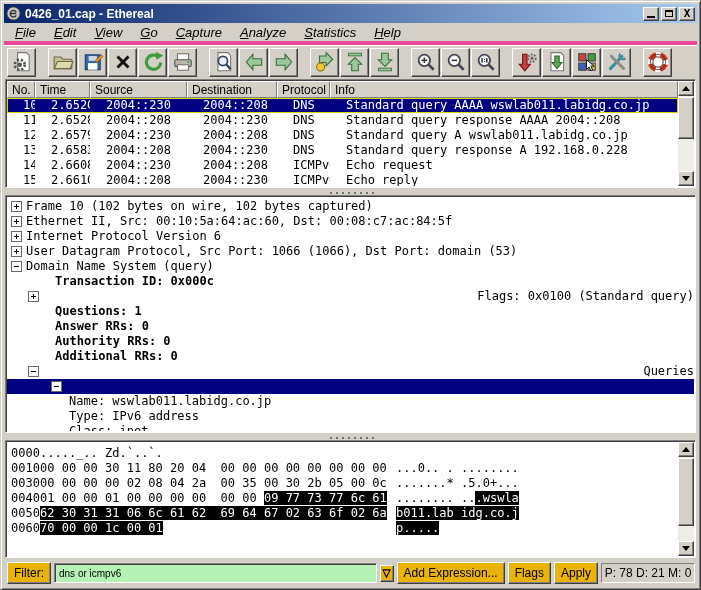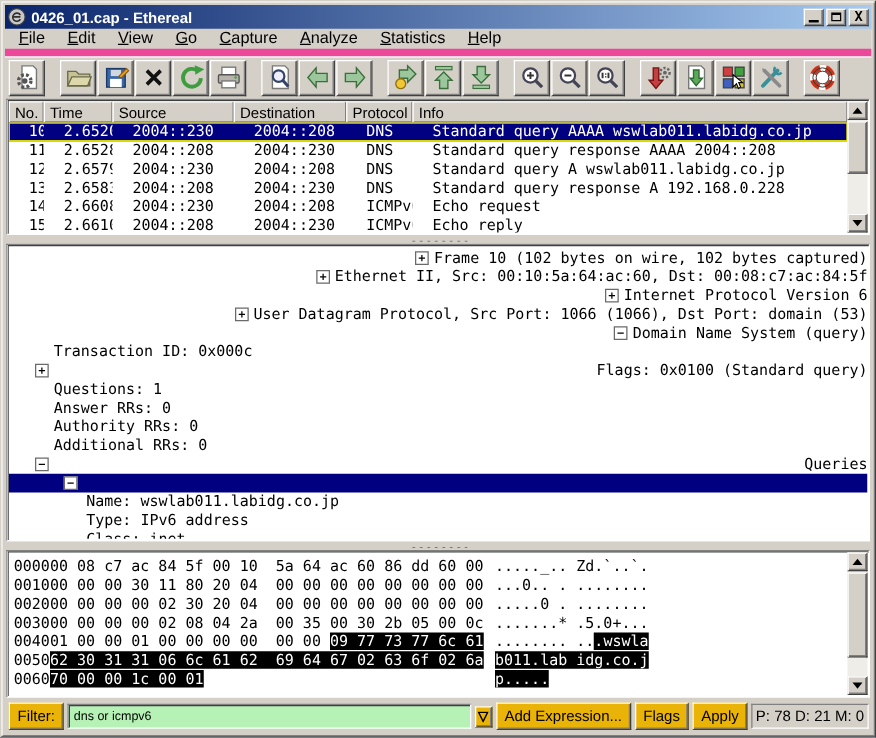--- a/index.html
+++ b/index.html
@@ -16,22 +16,22 @@
     display:flex;align-items:center;padding:0 2px;color:#fff;}
   .titlebar .app-icon{width:15px;height:15px;margin-right:4px;flex:0 0 15px;}
   .title-text{font-size:12px;font-weight:bold;flex:1;white-space:nowrap;overflow:hidden;}
   .tb-btn{width:16px;height:14px;background:#d4d0c8;margin-left:2px;flex:0 0 16px;
     border:1px solid;border-color:#fff #404040 #404040 #fff;box-shadow:inset -1px -1px 0 #808080;
     display:flex;align-items:center;justify-content:center;color:#000;}
   .glyph-min{width:8px;height:2px;background:#000;margin-top:7px;}
   .glyph-max{width:8px;height:7px;border:1px solid #000;border-top-width:2px;}
   .glyph-close{font-size:11px;font-weight:bold;line-height:10px;font-family:"DejaVu Sans Mono",monospace;}
   
-  .menubar{height:22px;flex:0 0 22px;display:flex;align-items:flex-end;padding-left:2px;
-    border-bottom:6px solid #ec4899;box-shadow:0 1px 0 #ffffff;}
+  .menubar{height:22px;flex:0 0 22px;display:flex;align-items:flex-start;padding-left:2px;
+    border-bottom:4px solid #ec4899;box-shadow:0 1px 0 #ffffff;font-style:italic;}
   .menu-item{font-size:13px;color:#000;padding:2px 9px;cursor:default;}
   .menu-item u{text-decoration:underline;}
   
   .toolbar{height:34px;flex:0 0 34px;display:flex;align-items:center;padding-left:3px;}
   .tgroup{display:flex;margin-right:11px;}
   .tool-btn{width:29px;height:29px;background:#d4d0c8;margin-right:1px;
     border:1px solid;border-color:#fff #404040 #404040 #fff;box-shadow:inset -1px -1px 0 #808080;
     display:flex;align-items:center;justify-content:center;padding:0;}
   .tool-btn svg{display:block;}
   
@@ -62,21 +62,21 @@
   
   .detail-pane{flex:1 1 auto;}
   .detail-content{position:absolute;left:1px;top:1px;right:1px;bottom:1px;overflow:hidden;padding-top:2px;}
   .trow{height:15px;line-height:15px;font-family:"DejaVu Sans Mono",monospace;font-size:12px;
     white-space:nowrap;color:#000;display:flex;align-items:center;}
   .trow.selected{background:#000080;color:#fff;}
   .exp{width:11px;height:11px;flex:0 0 11px;background:#fff;border:1px solid #6a6a6a;
     margin-right:4px;position:relative;}
   .exp::before,.exp.minus::before{content:"";position:absolute;left:2px;top:4px;width:5px;height:1px;background:#000;}
   .exp.plus::after{content:"";position:absolute;left:4px;top:2px;width:1px;height:5px;background:#000;}
-  .ind0{padding-left:4px;justify-content:flex-end;} .ind1{padding-left:21px;justify-content:space-between;} .ind1t{padding-left:36px;}
+  .ind0{padding-left:4px;} .ind1{padding-left:21px;justify-content:space-between;} .ind1t{padding-left:48px;font-weight:bold;}
   .ind2{padding-left:44px;} .ind3t{padding-left:62px;}
   
   .hex-pane{flex:0 0 118px;}
   .hex-content{position:absolute;left:1px;top:1px;right:17px;bottom:1px;overflow:hidden;padding-top:4px;}
   .hrow{height:15px;line-height:15px;font-family:"DejaVu Sans Mono",monospace;font-size:12px;
     white-space:pre;color:#000;display:flex;}
   .h-off{width:33px;flex:0 0 33px;padding-left:4px;}
   .h-bytes{width:356px;flex:0 0 356px;}
   .h-ascii{flex:1;}
   .hl{background:#000;color:#fff;}
@@ -425,32 +425,26 @@
   </div>
 
   <div class="splitter">
       <div class="dots"></div>
     </div>
 
   <div class="pane hex-pane">
     <div class="hex-content">
       <div class="hrow">
         <span class="h-off">0000</span>
-        <span class="h-bytes"><span>00 08 c7 ac 84 5f 00 10  5a 64 ac 60 86 dd 60 00</span><span class="hl"></span></span>
         <span class="h-ascii"><span>....._.. Zd.`..`.</span><span class="hl"></span></span>
       </div>
       <div class="hrow">
         <span class="h-off">0010</span>
         <span class="h-bytes"><span>00 00 00 30 11 80 20 04  00 00 00 00 00 00 00 00</span><span class="hl"></span></span>
         <span class="h-ascii"><span>...0.. . ........</span><span class="hl"></span></span>
-      </div>
-      <div class="hrow">
-        <span class="h-off">0020</span>
-        <span class="h-bytes"><span>00 00 00 00 02 30 20 04  00 00 00 00 00 00 00 00</span><span class="hl"></span></span>
-        <span class="h-ascii"><span>.....0 . ........</span><span class="hl"></span></span>
       </div>
       <div class="hrow">
         <span class="h-off">0030</span>
         <span class="h-bytes"><span>00 00 00 00 02 08 04 2a  00 35 00 30 2b 05 00 0c</span><span class="hl"></span></span>
         <span class="h-ascii"><span>.......* .5.0+...</span><span class="hl"></span></span>
       </div>
       <div class="hrow">
         <span class="h-off">0040</span>
         <span class="h-bytes"><span>01 00 00 01 00 00 00 00  00 00 </span><span class="hl">09 77 73 77 6c 61</span></span>
         <span class="h-ascii"><span>........ ..</span><span class="hl">.wswla</span></span>

